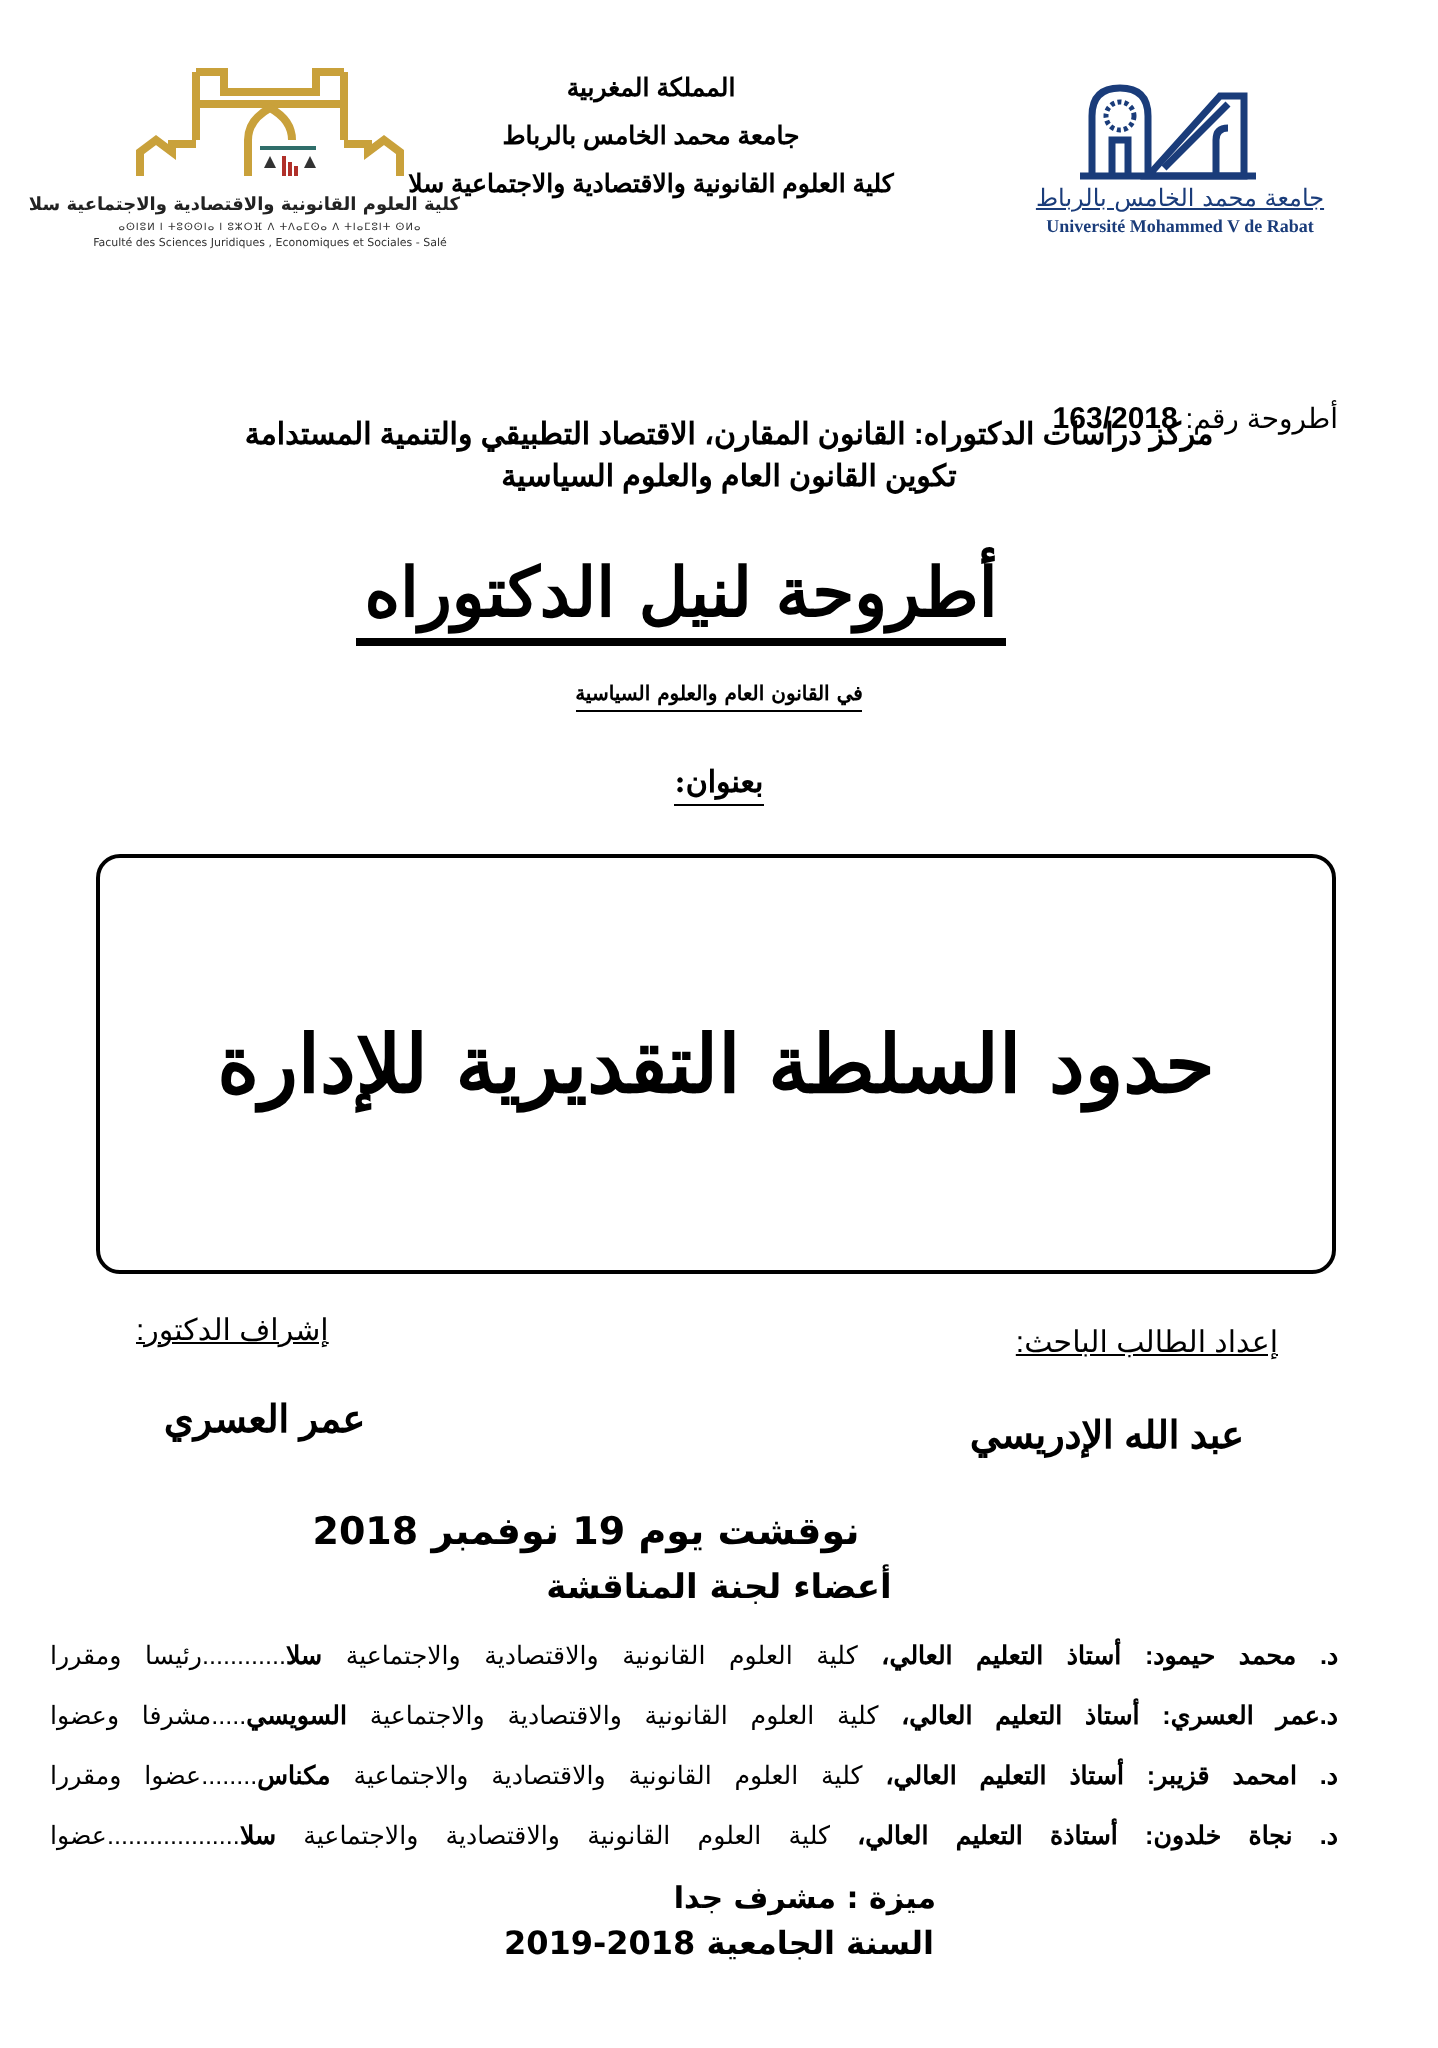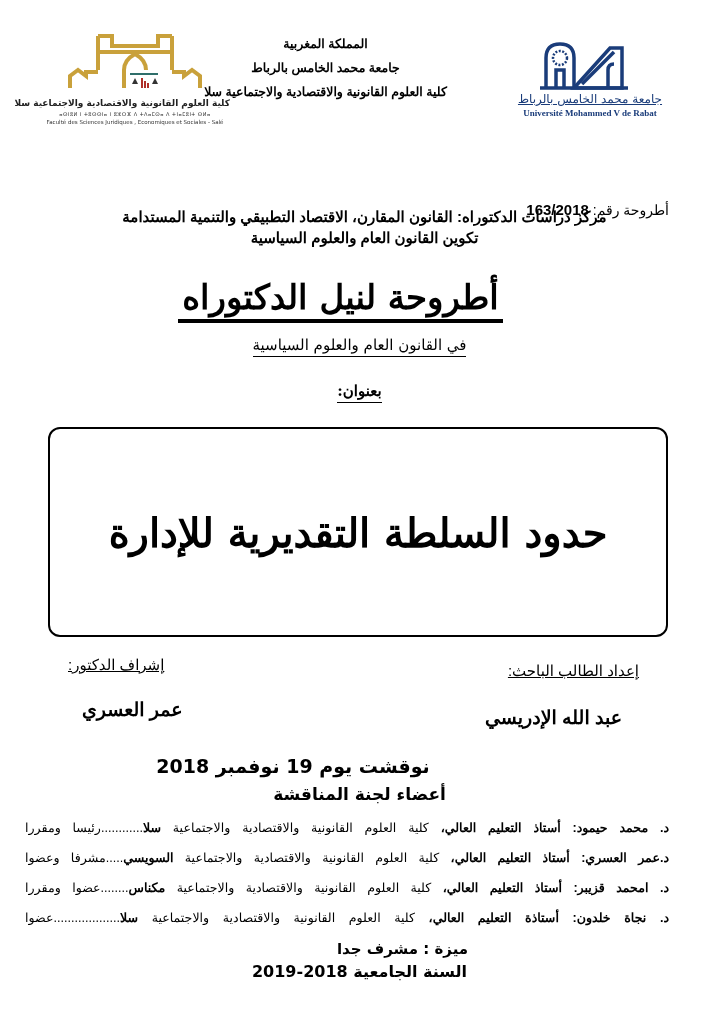--- a/index.html
+++ b/index.html
@@ -22,21 +22,21 @@
 
   .thesis-num { right: 50px; top: 165px; font-family:Liberation Sans, sans-serif; font-size:14px; direction:rtl; white-space:nowrap;margin-top:36px; }
   .thesis-num b { font-size:15px; }
 
   .center-line { left: 60px; right: 50px; font-family:"Liberation Sans", sans-serif; font-weight:bold; font-size:15px; direction:rtl; text-align:center; white-space:nowrap; }
 
   .main-title { left:0; width:681px; top: 275px; text-align:center; direction:rtl; }
   .main-title span { font-family:"DejaVu Serif", serif; font-weight:bold; font-size:34px; border-bottom: 4px solid #000; padding: 0 4px 2px; line-height: 1.3; }
 
   .subtitle { left:0; width:719px; top: 335px; text-align:center; direction:rtl; }
-  .subtitle span { font-family:"DejaVu Serif", serif; font-weight:normal; font-size:15px; border-bottom: 1.5px solid #000; padding-bottom: 2px; margin-top: 44px; }
+  .subtitle span { font-family:"DejaVu Serif", serif; font-weight:bold; font-size:10px; border-bottom: 1.5px solid #000; padding-bottom: 2px; margin-top: 44px; }
 
   .bi-onwan { left:0; width:719px; top: 381px; text-align:center; direction:rtl; }
   .bi-onwan span { font-family:"DejaVu Serif", serif; font-weight:bold; font-size:15px; border-bottom: 1.5px solid #000; padding-bottom: 2px; }
 
   .title-box {
     left: 48px; top: 427px; width: 620px; height: 210px;
     border: 2.5px solid #000; border-radius: 12px; box-sizing: border-box;
     display:flex; flex-direction:column; justify-content:center; align-items:center;
   }
   .title-box .tl { font-family:"DejaVu Serif", serif; font-weight:bold; font-size:40px; direction:rtl; white-space:nowrap; line-height: 85px; }

